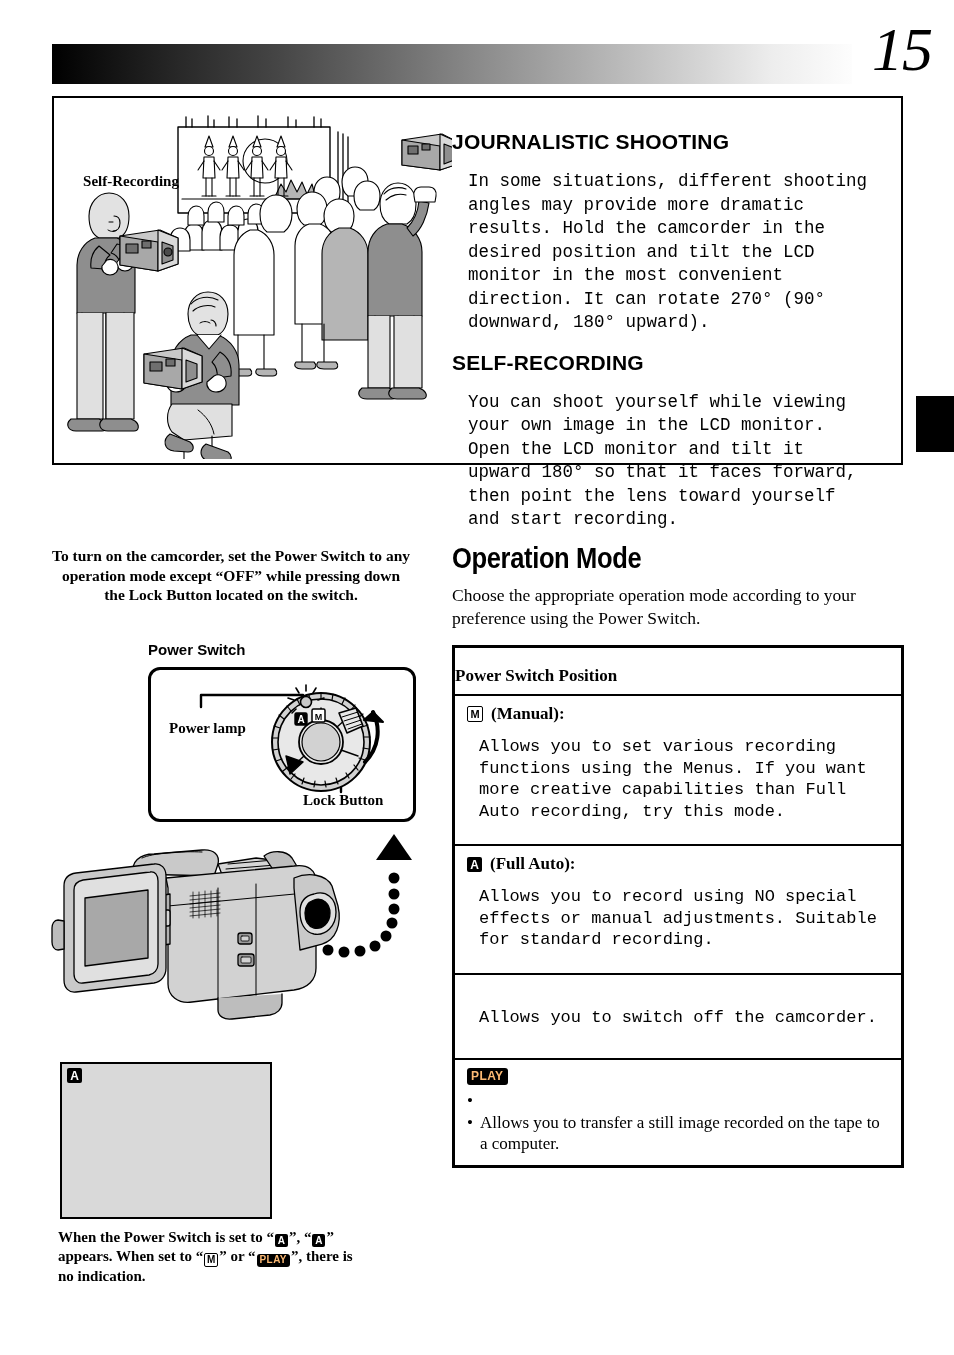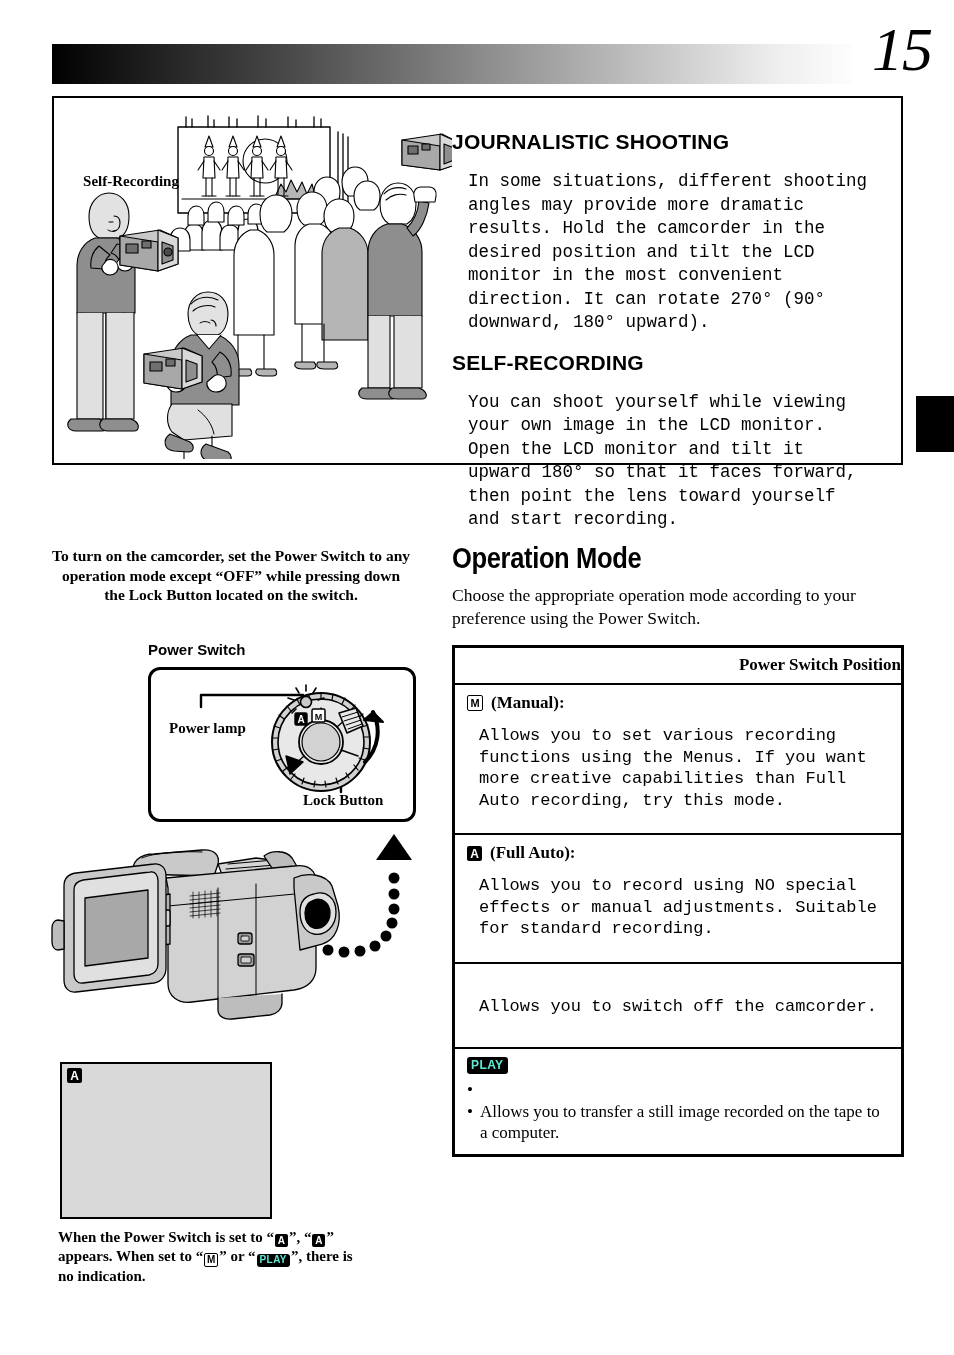--- a/index.html
+++ b/index.html
@@ -186,25 +186,25 @@
   #mode-table {
     position: absolute;
     left: 452px;
     top: 645px;
     width: 452px;
     border: 3px solid #000;
     box-sizing: border-box;
     background: #fff;
   }
   #mode-table .thead {
-    text-align: right;
+    text-align: left;
     font-family: "Liberation Serif", serif;
     font-weight: bold;
     font-size: 17px;
-    padding: 7px 0 8px 0;
+    padding: 18px 0 8px 0;
     border-bottom: 2px solid #000;
   }
   #mode-table .trow {
     border-bottom: 2px solid #000;
     padding: 8px 12px 10px 12px;
   }
   #mode-table .trow:last-child { border-bottom: none; }
   .row-title {
     font-family: "Liberation Serif", serif;
     font-weight: bold;
@@ -254,21 +254,21 @@
     border: 1.6px solid #000;
     width: 16px;
     height: 16px;
     font-size: 11px;
     padding-top: 2px;
     box-sizing: border-box;
     border-radius: 2px;
   }
   .badge-play {
     background: #000;
-    color: #5eead4;
+    color: #fdba74;
     font-size: 12px;
     padding: 2px 4px 3px 4px;
     border-radius: 3px;
     letter-spacing: 0.4px;
   }
   .inline-badge { margin: 0 1px; }
   .badge-a.sm { width: 13px; height: 13px; font-size: 10px; padding-top: 2px; }
   .badge-m.sm { width: 14px; height: 14px; font-size: 10px; padding-top: 1px; }
   .badge-play.sm { font-size: 10px; padding: 1px 3px 2px 3px; }
 </style>

